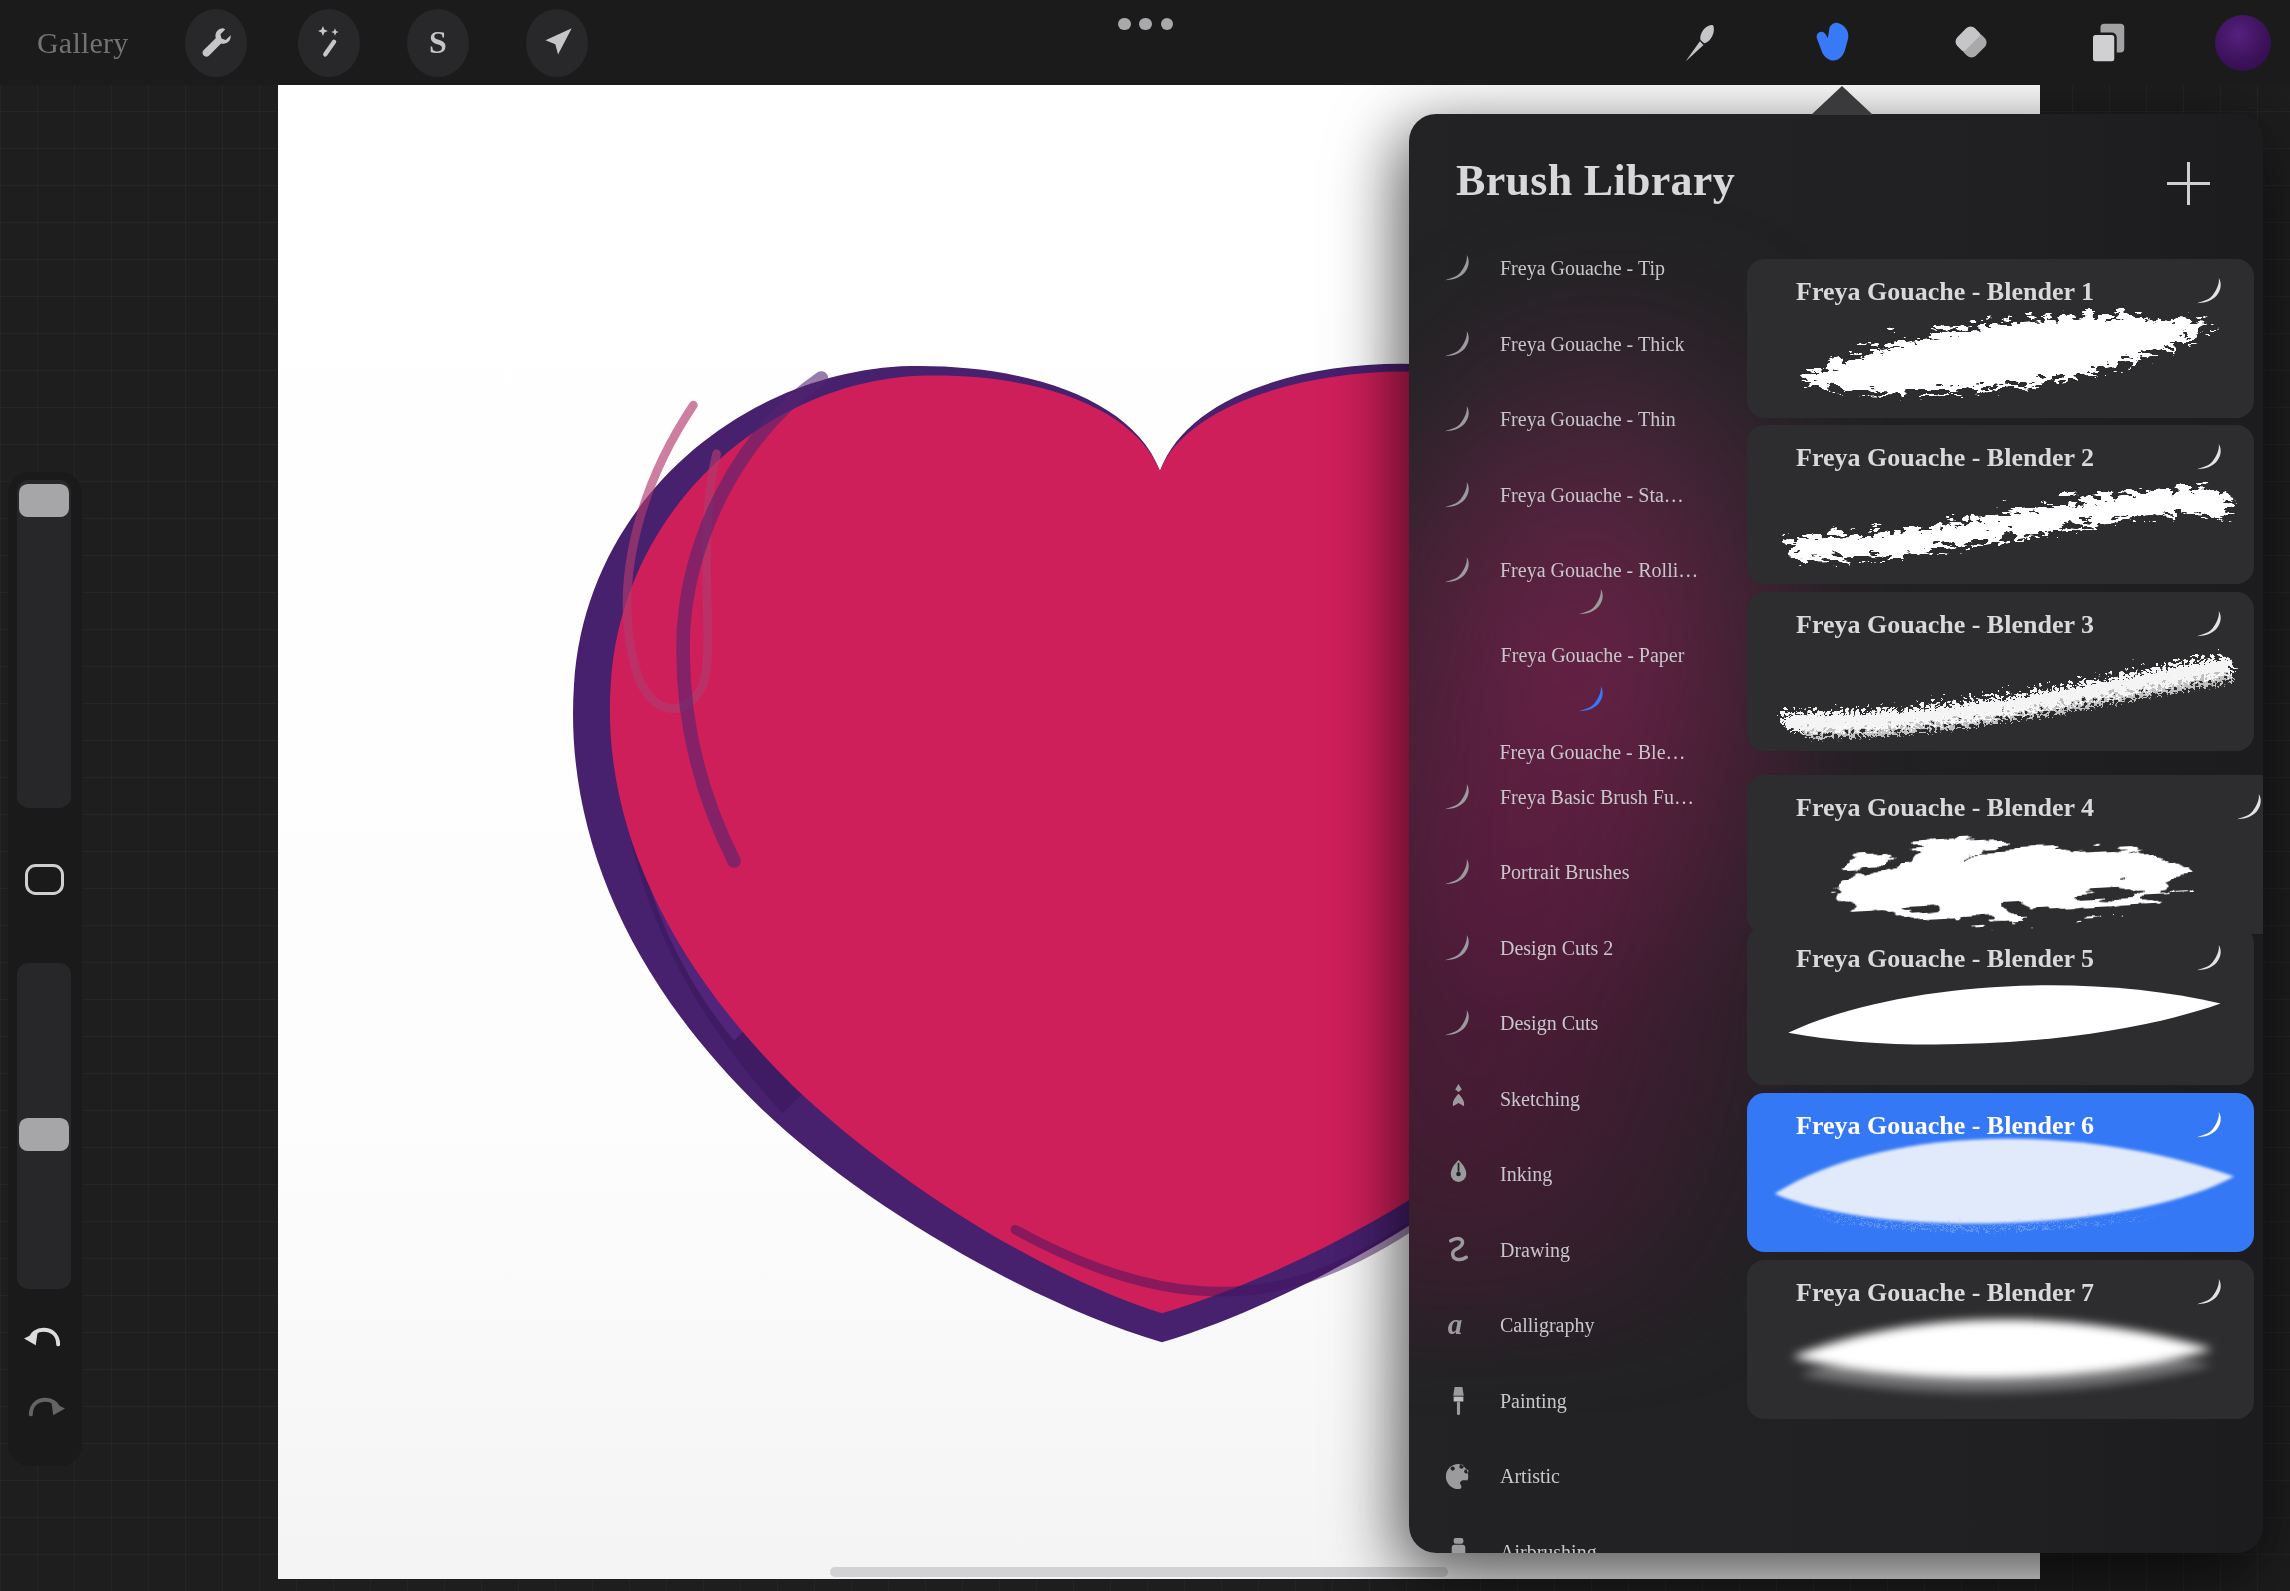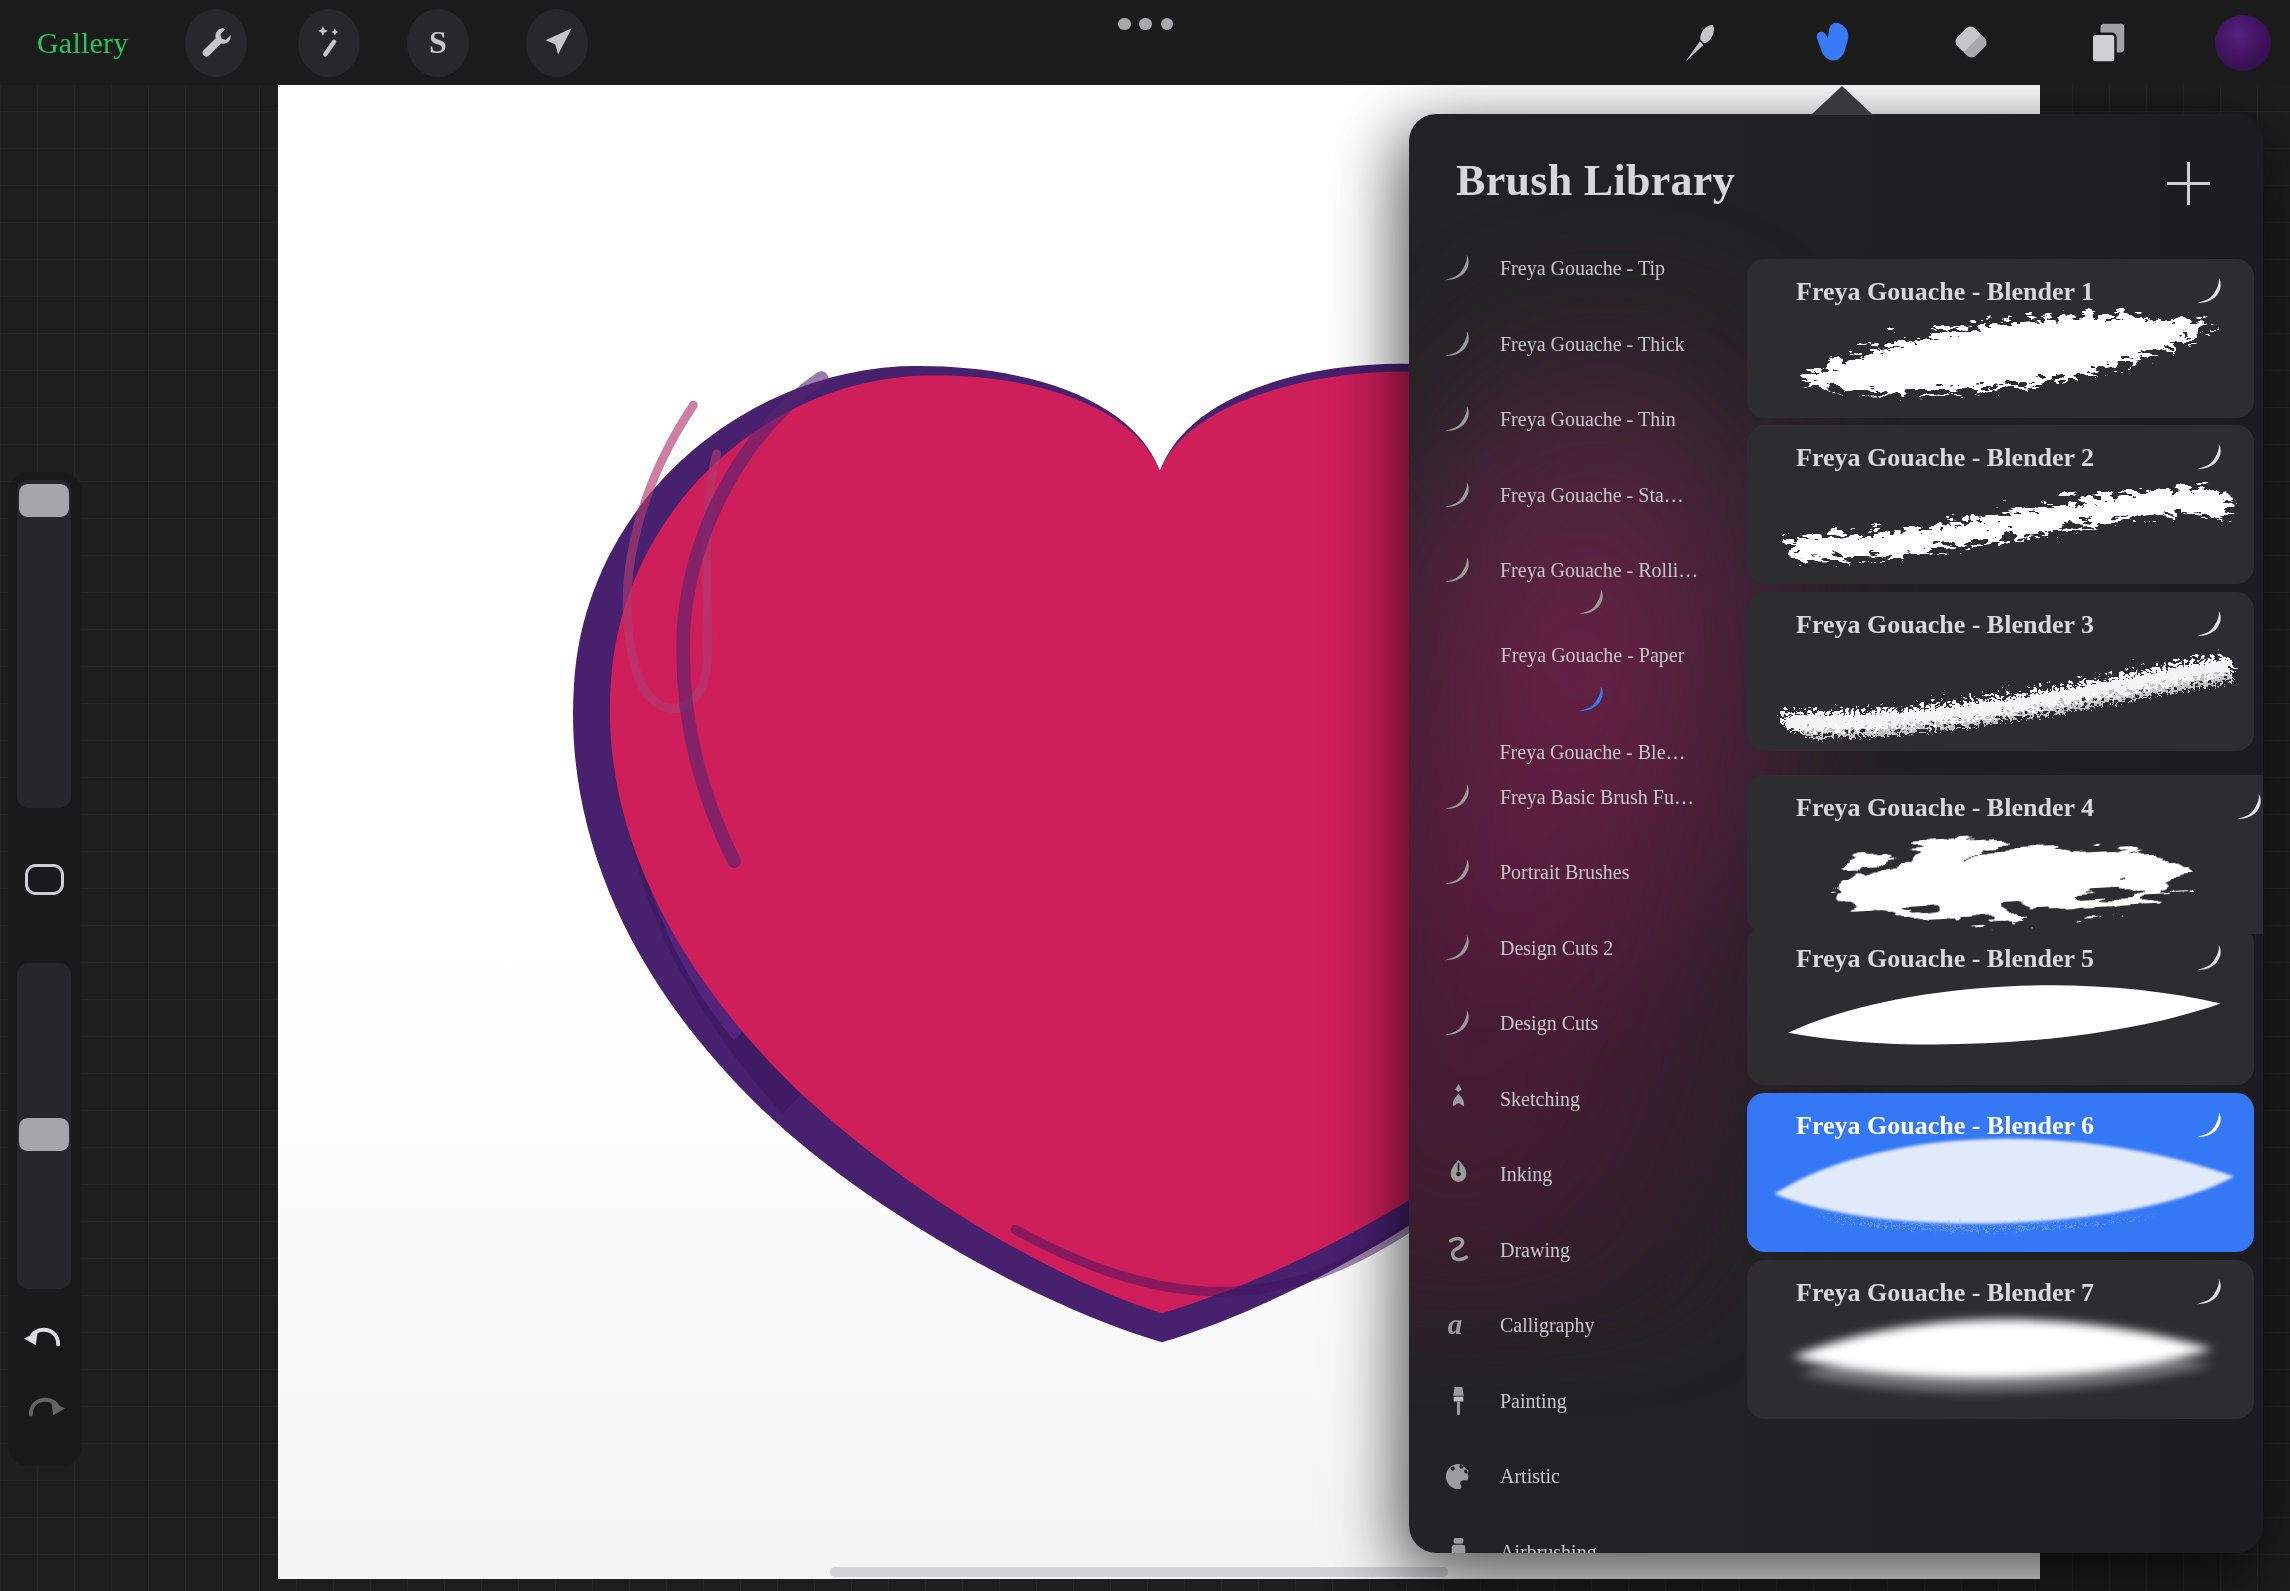--- a/index.html
+++ b/index.html
@@ -6,21 +6,21 @@
   #app{position:relative;width:2290px;height:1591px;overflow:hidden;
 ypography    font-family:"Liberation Sans","DejaVu Sans",sans-serif;
     background-color:#1e1e1f;
     background-image:linear-gradient(rgba(255,255,255,.032) 1px,transparent 1px),
                      linear-gradient(90deg,rgba(255,255,255,.032) 1px,transparent 1px);
     background-size:37px 37px; -webkit-font-smoothing:antialiased;}
   
   #toolbar{position:absolute;left:0;top:0;width:2290px;height:85px;background:#1b1b1c;z-index:40;
     display:flex;align-items:center;}
   .gallery{position:absolute;left:37px;top:0;height:85px;display:flex;align-items:center;
-    color:#22c55e;font-size:30px;letter-spacing:0.2px;cursor:pointer;}
+    color:#737373;font-size:30px;letter-spacing:0.2px;cursor:pointer;}
   .toolcircle{position:absolute;top:8.7px;width:62px;height:68px;border-radius:50%;background:#28282a;
     display:flex;align-items:center;justify-content:center;}
   .dots{position:absolute;left:1118px;top:17.5px;display:flex;gap:8.7px;}
   .dots i{width:12.6px;height:12.6px;border-radius:50%;background:#a9a9ab;display:block;}
   .rtool{position:absolute;top:8.7px;width:68px;height:68px;display:flex;align-items:center;justify-content:center;}
   .colorswatch{position:absolute;top:14.6px;width:56px;height:56px;border-radius:50%;
     background:radial-gradient(circle at 42% 35%,#55207f,#3b1158 60%,#2e0d47);}
   
   #canvas{position:absolute;left:278px;top:85px;width:1762px;height:1494px;
     background:linear-gradient(180deg,#ffffff 0%,#fdfdfd 70%,#f4f4f5 100%);z-index:1;}

